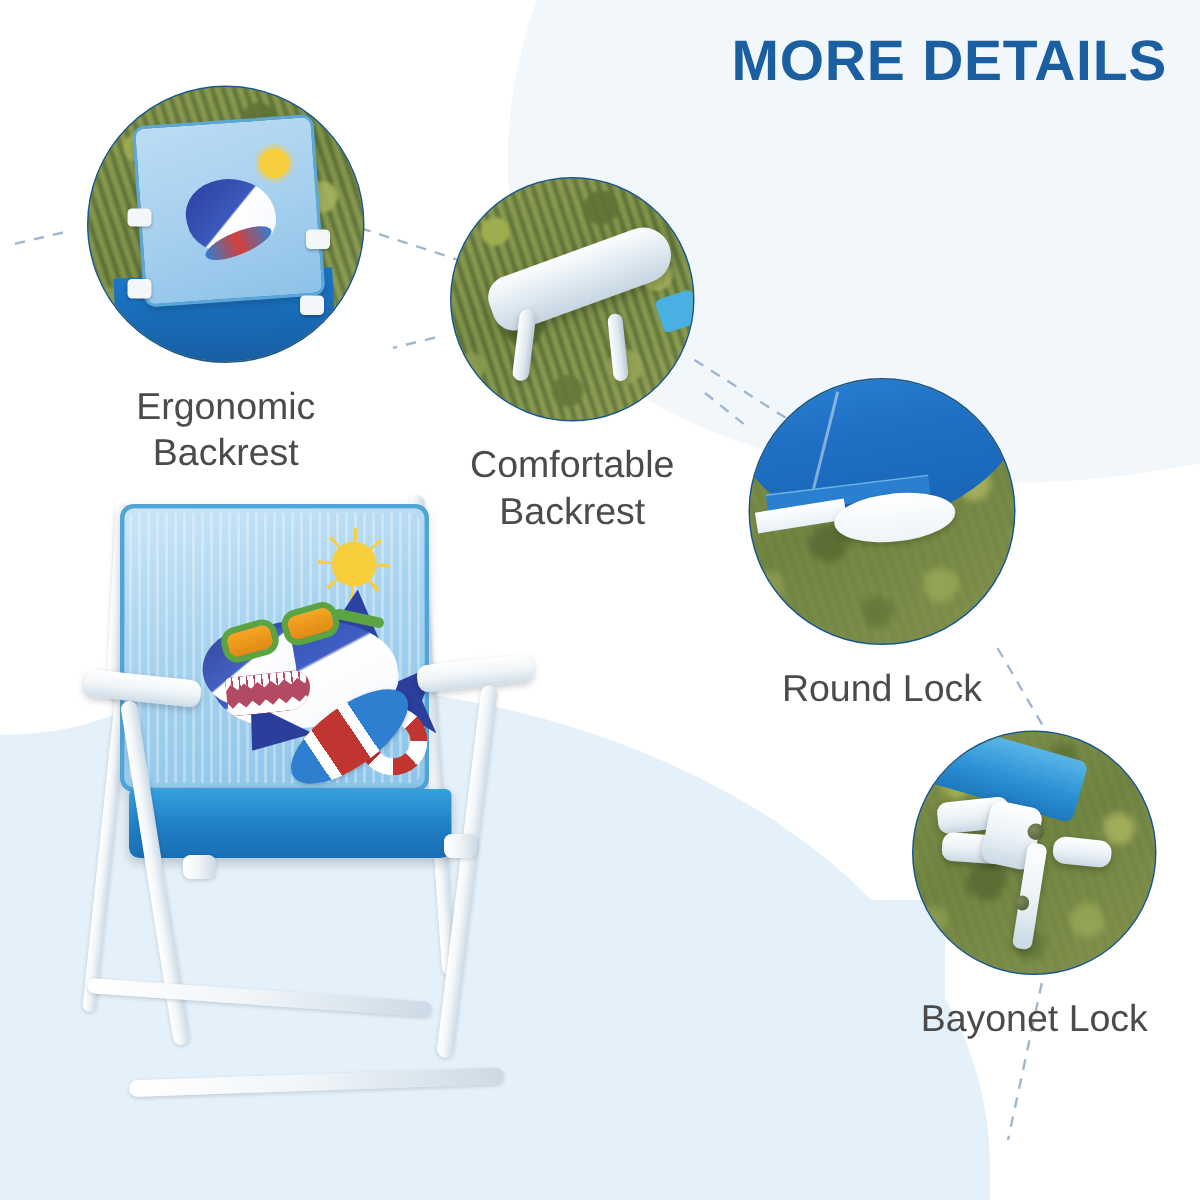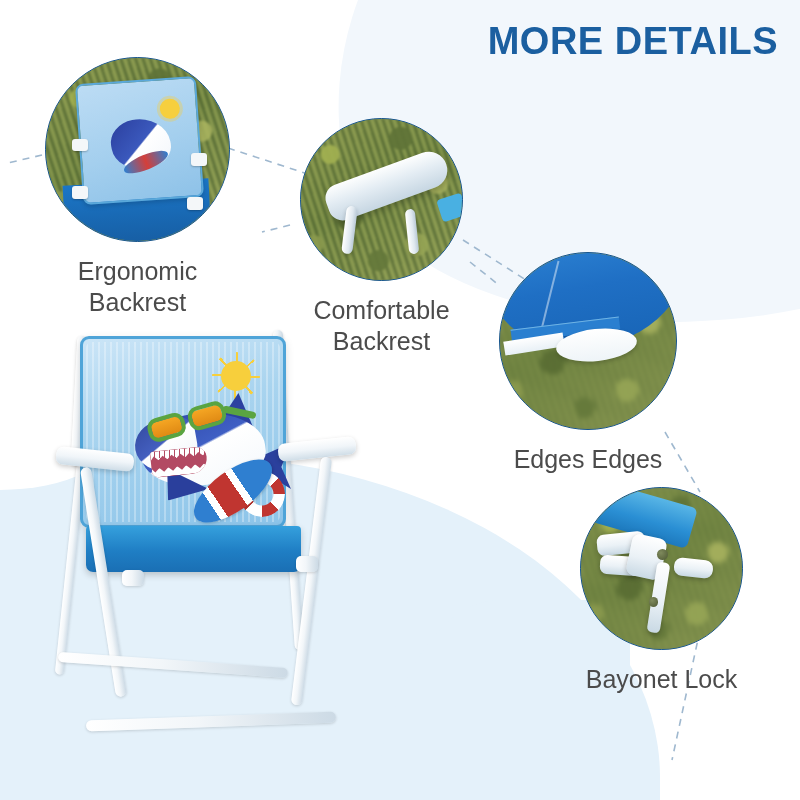--- a/index.html
+++ b/index.html
@@ -395,21 +395,21 @@
   <svg class="dash-svg" viewBox="0 0 800 800">
     <line x1="228" y1="148" x2="320" y2="178" stroke="#9fb8cf" stroke-width="1.6" stroke-dasharray="7 6"></line>
     <line x1="463" y1="240" x2="545" y2="292" stroke="#9fb8cf" stroke-width="1.6" stroke-dasharray="7 6"></line>
     <line x1="665" y1="432" x2="700" y2="492" stroke="#9fb8cf" stroke-width="1.6" stroke-dasharray="7 6"></line>
     <line x1="700" y1="630" x2="672" y2="760" stroke="#9fb8cf" stroke-width="1.6" stroke-dasharray="7 6"></line>
     <line x1="42" y1="155" x2="8" y2="163" stroke="#9fb8cf" stroke-width="1.6" stroke-dasharray="7 6"></line>
     <line x1="290" y1="225" x2="262" y2="232" stroke="#9fb8cf" stroke-width="1.6" stroke-dasharray="7 6"></line>
     <line x1="470" y1="262" x2="500" y2="286" stroke="#9fb8cf" stroke-width="1.6" stroke-dasharray="7 6"></line>
   </svg>
 
-  <div class="callout" id="cal1" style="left:45px;top:57px;">
+  <div class="callout" id="cal1" style="left:58px;top:57px;">
     <div class="circle" id="c1" style="width:185px;height:185px;">
       <div class="grass blurry"></div>
       <div class="seat"></div>
       <div class="backrest">
         <div class="sun"></div>
         <div class="shark-mini"></div>
         <div class="board-mini"></div>
       </div>
       <div class="clip" style="left:14%;top:44%;"></div>
       <div class="clip" style="left:14%;top:70%;"></div>
@@ -434,24 +434,24 @@
 
   <div class="callout" id="cal3" style="left:499px;top:252px;">
     <div class="circle" id="c3" style="width:178px;height:178px;">
       <div class="grass soft"></div>
       <div class="fab"></div>
       <div class="stitch"></div>
       <div class="hem"></div>
       <div class="white-strip"></div>
       <div class="white-round"></div>
     </div>
-    <div class="caption">Edges Edges</div>
+    <div class="caption">Round Lock</div>
   </div>
 
-  <div class="callout" id="cal4" style="left:580px;top:487px;">
+  <div class="callout" id="cal4" style="left:608px;top:487px;">
     <div class="circle" id="c4" style="width:163px;height:163px;">
       <div class="grass soft"></div>
       <div class="tube-blue"></div>
       <div class="white-part lever"></div>
       <div class="white-part lever2"></div>
       <div class="white-part hub"></div>
       <div class="white-part strut"></div>
       <div class="white-part pin"></div>
       <div class="screw screw1"></div>
       <div class="screw screw2"></div>

